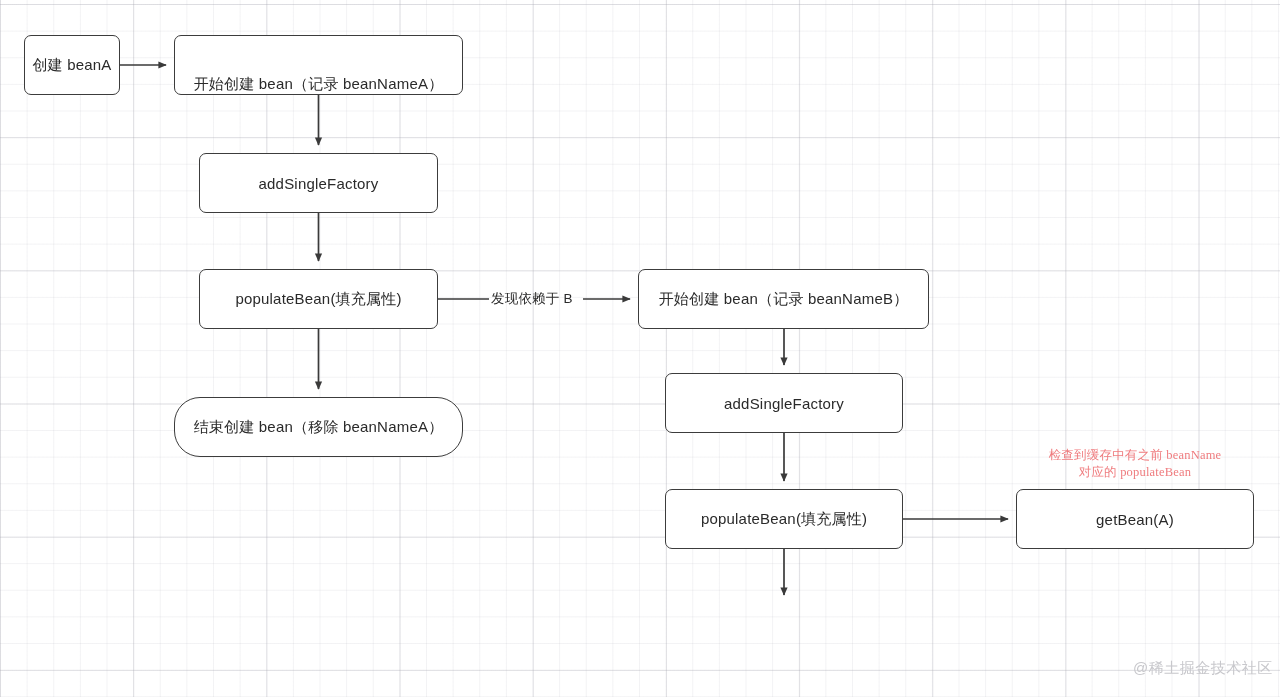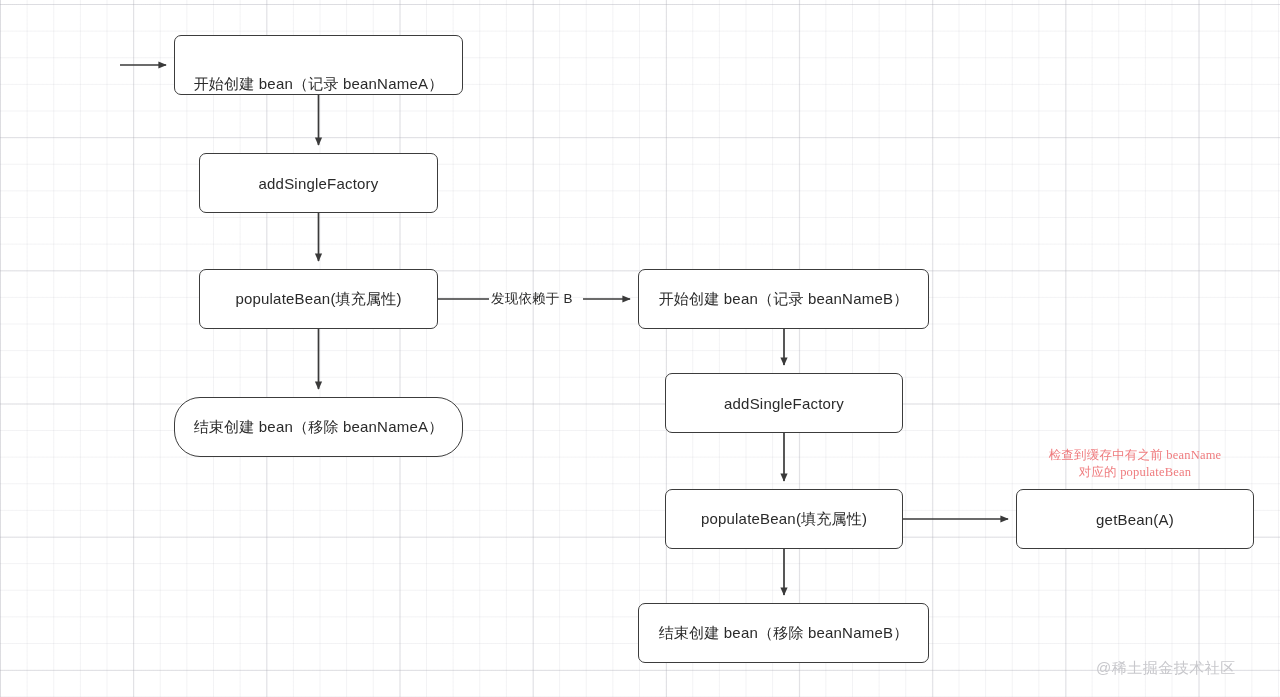--- a/index.html
+++ b/index.html
@@ -76,20 +76,21 @@
     white-space: nowrap;
     letter-spacing: 0.2px;
   }
 
   .watermark {
     position: absolute;
     color: #c8c8cc;
     font-size: 15px;
     letter-spacing: 0.5px;
     white-space: nowrap;
+    margin-left: 37px;
   }
 </style>
 </head>
 <body>
 
 <div id="canvas">
 
   <svg class="edge-layer" viewBox="0 0 1280 697" width="1280" height="697" xmlns="http://www.w3.org/2000/svg">
     <defs>
       <marker id="arrowhead" markerWidth="9" markerHeight="9" refX="7.6" refY="4" orient="auto" markerUnits="userSpaceOnUse">
@@ -128,20 +129,23 @@
 
     <g>
       <line x1="784" y1="549" x2="784" y2="595" stroke="#3a3a3a" stroke-width="1.7" marker-end="url(#arrowhead)"></line>
     </g>
 
     <g>
       <line x1="903" y1="519" x2="1008" y2="519" stroke="#3a3a3a" stroke-width="1.7" marker-end="url(#arrowhead)"></line>
     </g>
   </svg>
 
+  <div class="node" style="left:24px; top:35px; width:96px; height:60px;">
+    <span>创建 beanA</span>
+  </div>
 
   <div class="node" style="left:174px; top:35px; width:289px; height:60px;align-items:flex-end;">
     <span>开始创建 bean（记录 beanNameA）</span>
   </div>
 
   <div class="node" style="left:199px; top:153px; width:239px; height:60px;">
     <span>addSingleFactory</span>
   </div>
 
   <div class="node" style="left:199px; top:269px; width:239px; height:60px;">
@@ -157,23 +161,20 @@
   </div>
 
   <div class="node" style="left:665px; top:373px; width:238px; height:60px;">
     <span>addSingleFactory</span>
   </div>
 
   <div class="node" style="left:665px; top:489px; width:238px; height:60px;">
     <span>populateBean(填充属性)</span>
   </div>
 
-  <div class="node" style="left:638px; top:603px; width:291px; height:60px;">
-    <span>结束创建 bean（移除 beanNameB）</span>
-  </div>
 
   <div class="node" style="left:1016px; top:489px; width:238px; height:60px;">
     <span>getBean(A)</span>
   </div>
 
   <div class="edge-label" style="left:491px; top:290px;text-align:right;">发现依赖于 B</div>
 
   <div class="annotation" style="left:1018px; top:447px; width:234px;font-family:Liberation Serif, serif;">
     <div>检查到缓存中有之前 beanName</div>
     <div>对应的 populateBean</div>

